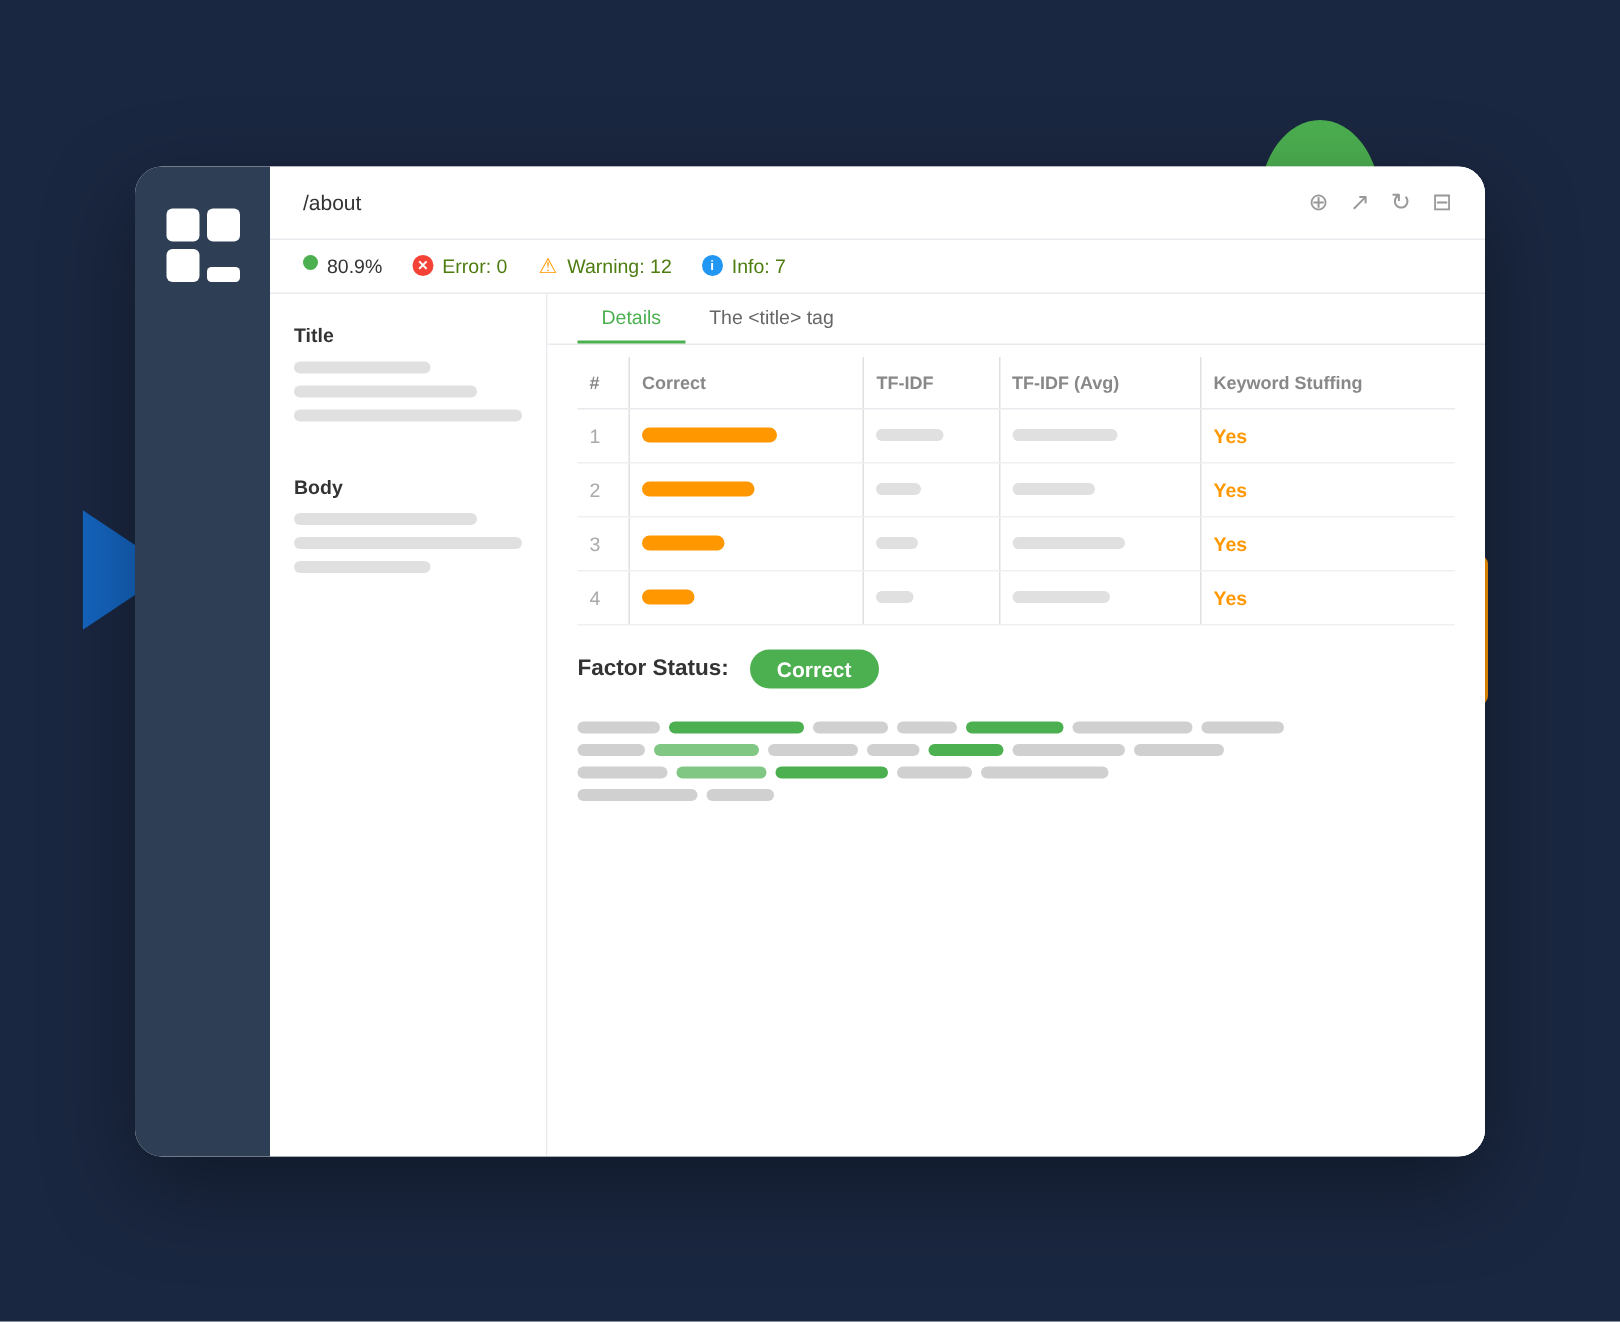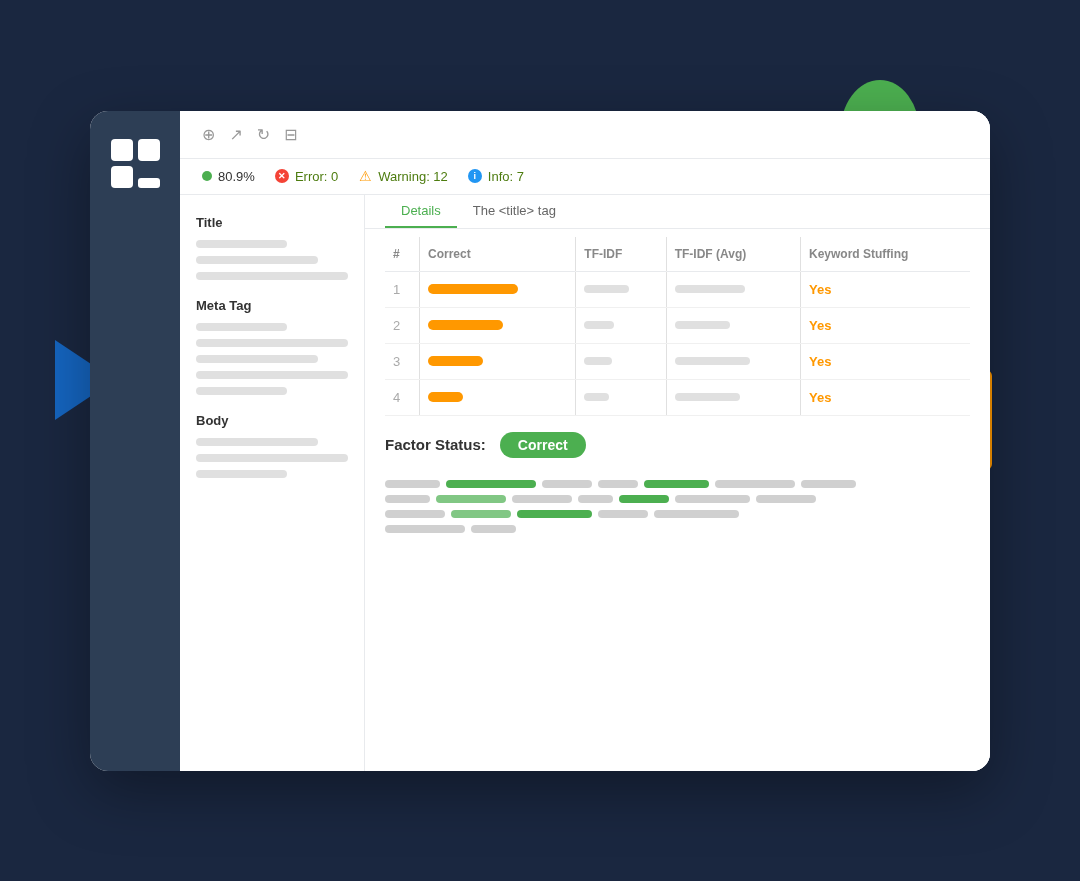--- a/index.html
+++ b/index.html
@@ -149,21 +149,20 @@
     .status-bar {
       background: white;
       padding: 10px 22px;
       display: flex;
       align-items: center;
       gap: 20px;
       border-bottom: 1px solid #e8eaed;
     }
     .status-item {
       display: flex;
-      align-items: center;
       gap: 6px;
       font-size: 13px;
       font-weight: 500;
     }
     .status-dot {
       width: 10px;
       height: 10px;
       border-radius: 50%;
     }
     .status-dot.green { background: #4caf50; }
@@ -227,21 +226,21 @@
     }
     .placeholder-line {
       height: 8px;
       background: #e0e0e0;
       border-radius: 4px;
       margin-bottom: 8px;
     }
     .placeholder-line.short { width: 60%; }
     .placeholder-line.medium { width: 80%; }
     .placeholder-line.full { width: 100%; }
-    .section-gap { margin-bottom: 18px; }
+    .section-gap { margin-bottom: 36px; }
 
     
     .right-panel {
       flex: 1;
       background: white;
       overflow-y: auto;
     }
 
     
     .tabs {
@@ -360,20 +359,21 @@
       <div class="logo-block"></div>
       <div class="logo-block"></div>
       <div class="logo-block"></div>
       <div class="logo-block small"></div>
     </div>
   </div>
 
   <div class="main">
 
     <div class="url-bar">
+      <span class="url-input">/about</span>
       <div class="url-icons">
         <span class="url-icon">⊕</span>
         <span class="url-icon">↗</span>
         <span class="url-icon">↻</span>
         <span class="url-icon">⊟</span>
       </div>
     </div>
 
     <div class="status-bar">
       <div class="status-item">
@@ -395,28 +395,20 @@
     </div>
 
     <div class="content-area">
 
       <div class="left-panel">
         <div class="section-gap">
           <div class="section-title">Title</div>
           <div class="placeholder-line short"></div>
           <div class="placeholder-line medium"></div>
           <div class="placeholder-line full"></div>
-        </div>
-        <div class="section-gap">
-          <div class="section-title">Meta Tag</div>
-          <div class="placeholder-line short"></div>
-          <div class="placeholder-line full"></div>
-          <div class="placeholder-line medium"></div>
-          <div class="placeholder-line full"></div>
-          <div class="placeholder-line short"></div>
         </div>
         <div class="section-gap">
           <div class="section-title">Body</div>
           <div class="placeholder-line medium"></div>
           <div class="placeholder-line full"></div>
           <div class="placeholder-line short"></div>
         </div>
       </div>
 
       <div class="right-panel">

